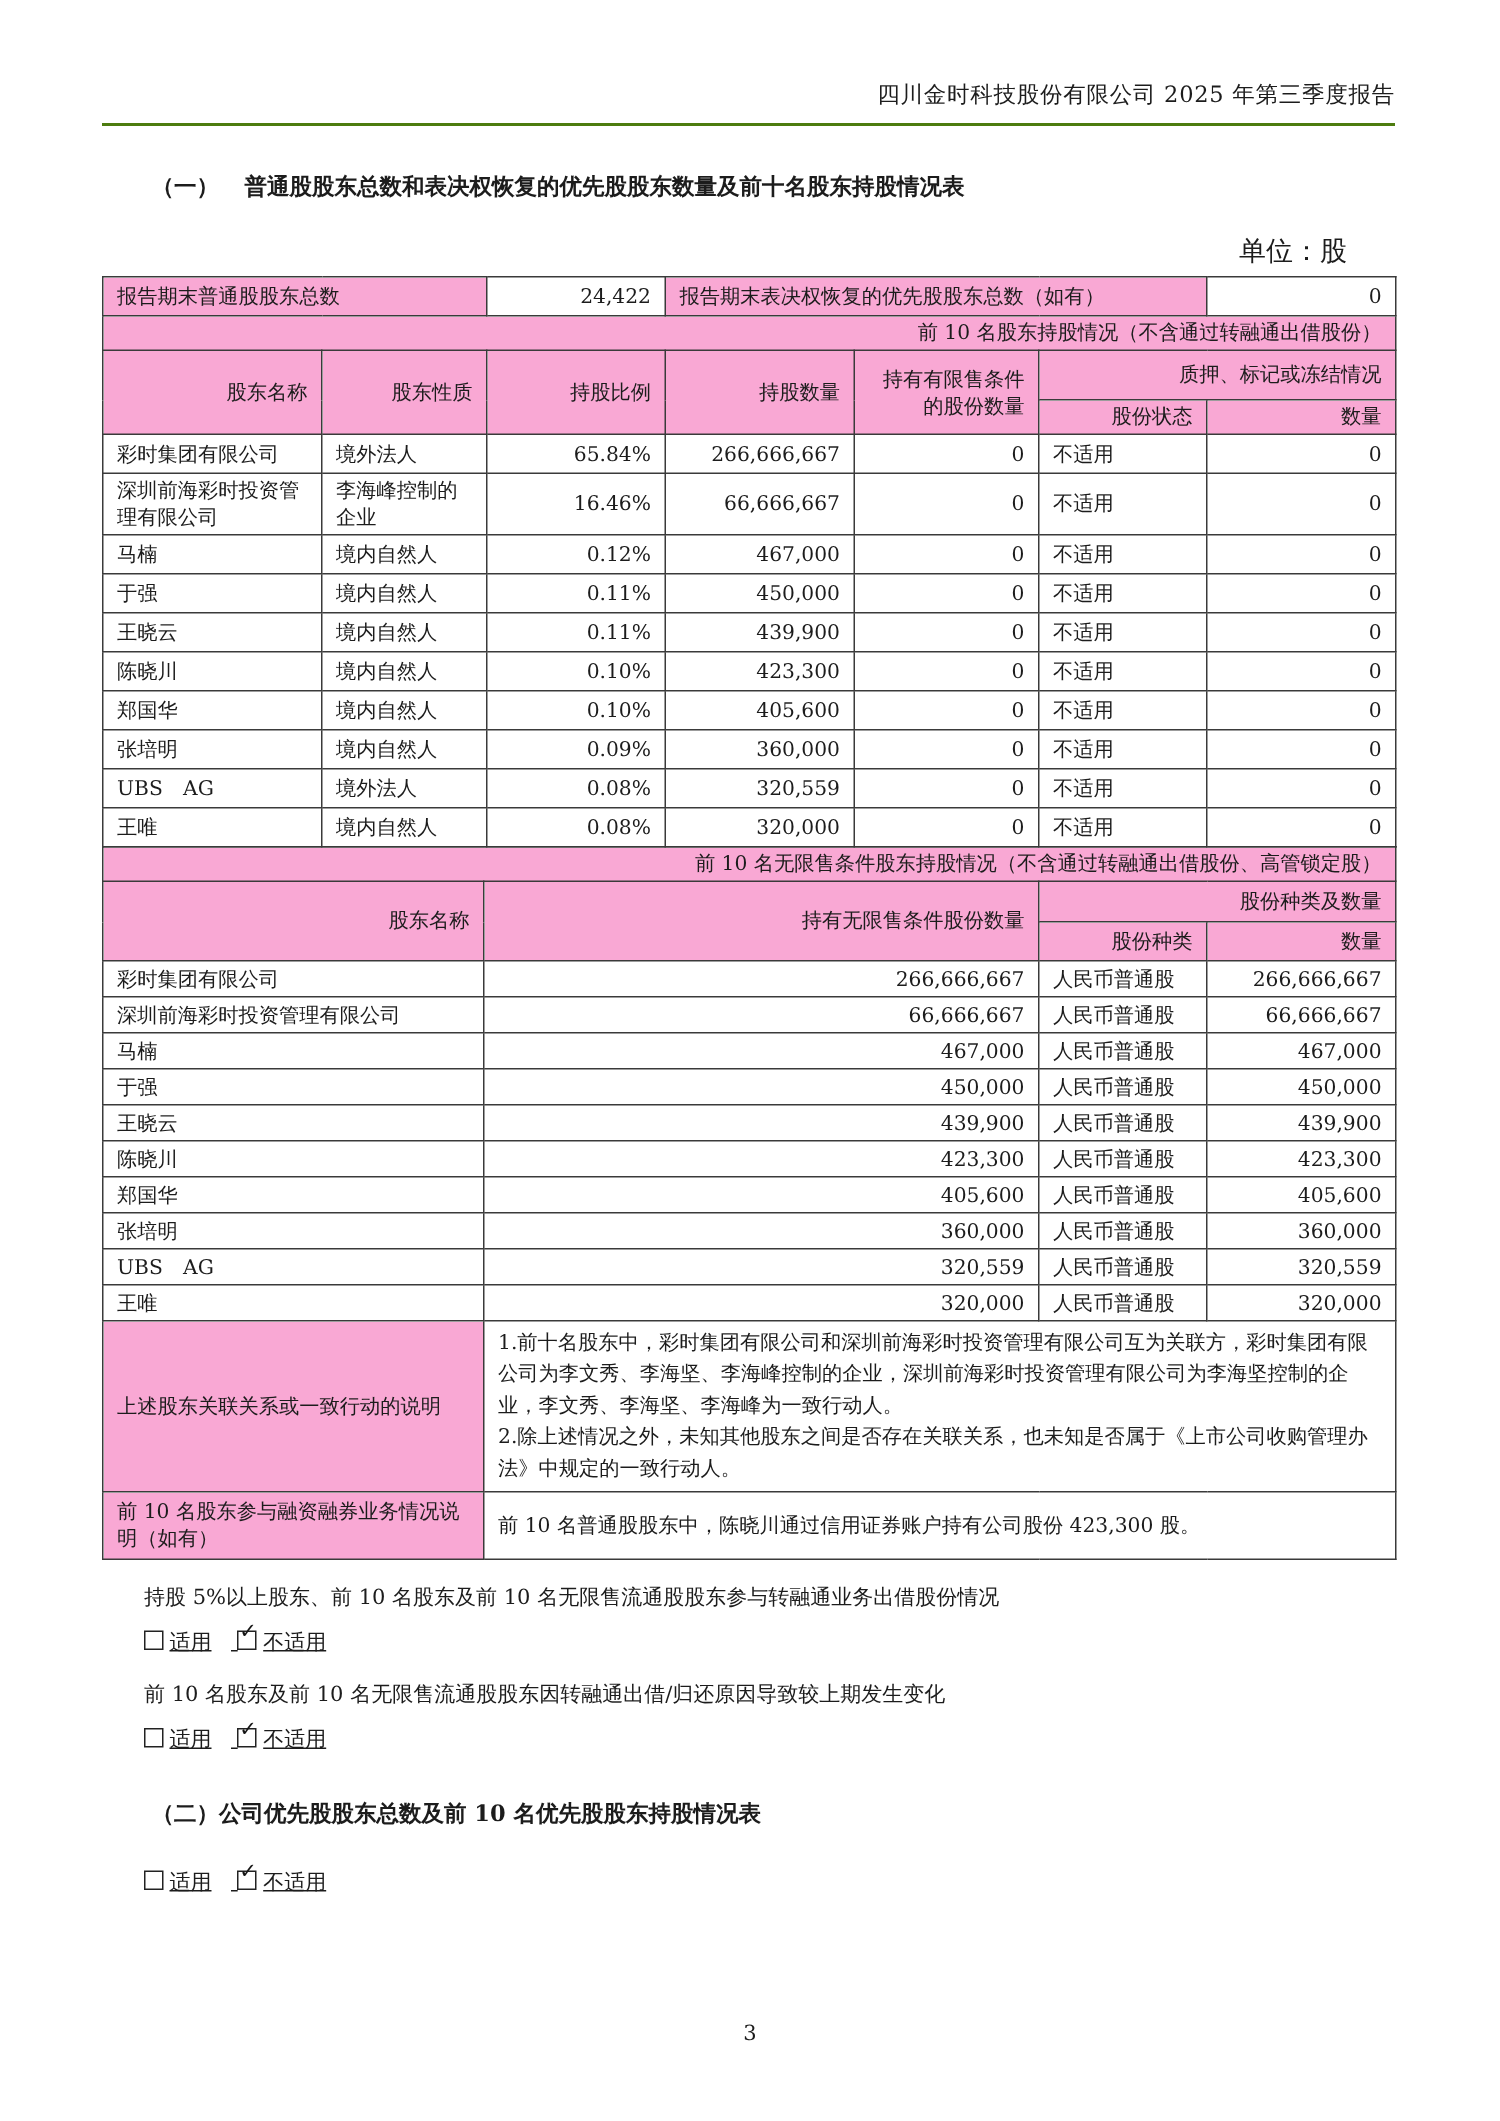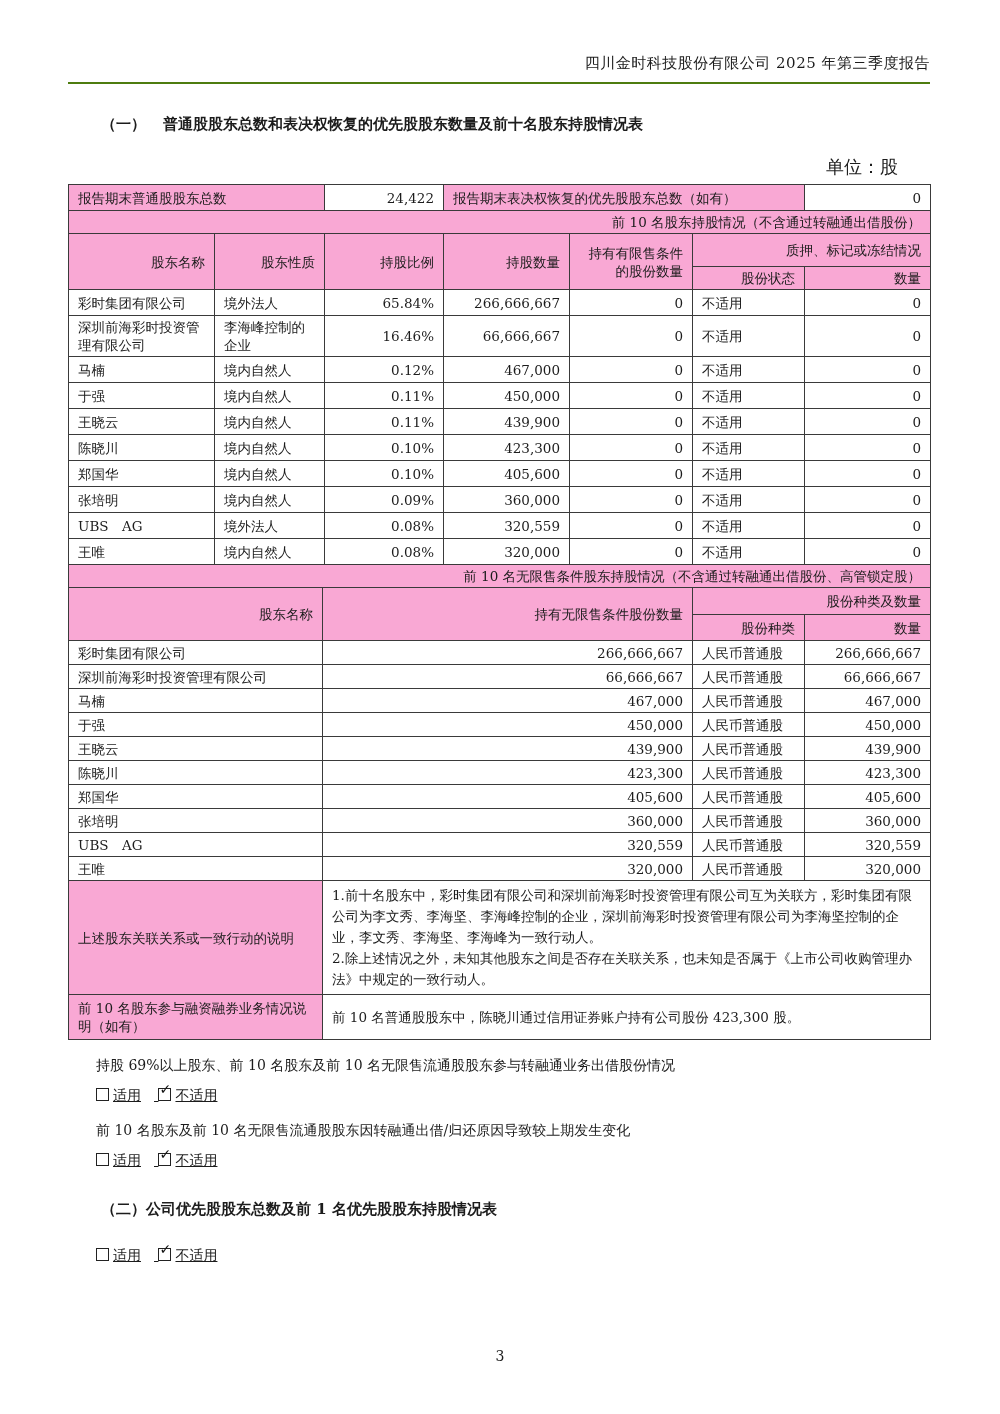--- a/index.html
+++ b/index.html
@@ -284,34 +284,34 @@
           </td>
         </tr>
         <tr class="r-note2">
           <td class="gray al">前 10 名股东参与融资融券业务情况说明（如有）</td>
           <td colspan="3" class="al">前 10 名普通股股东中，陈晓川通过信用证券账户持有公司股份 423,300 股。</td>
         </tr>
       </tbody>
     </table>
 
     <div class="after-block">
-      <div class="txt-line">持股 69%以上股东、前 10 名股东及前 10 名无限售流通股股东参与转融通业务出借股份情况</div>
+      <div class="txt-line">持股 5%以上股东、前 10 名股东及前 10 名无限售流通股股东参与转融通业务出借股份情况</div>
       <div class="cb-line">
         <span class="cb-item"><span class="cbx"></span><span>适用</span></span>
         <span class="cb-item"><span class="cbx"><span class="tick">✓</span></span><span>不适用</span></span>
       </div>
       <div class="txt-line">前 10 名股东及前 10 名无限售流通股股东因转融通出借/归还原因导致较上期发生变化</div>
       <div class="cb-line">
         <span class="cb-item"><span class="cbx"></span><span>适用</span></span>
         <span class="cb-item"><span class="cbx"><span class="tick">✓</span></span><span>不适用</span></span>
       </div>
     </div>
 
     <div class="h2b">
-      <span class="num">（二）</span><span>公司优先股股东总数及前 1 名优先股股东持股情况表</span>
+      <span class="num">（二）</span><span>公司优先股股东总数及前 10 名优先股股东持股情况表</span>
     </div>
 
     <div class="after-block">
       <div class="cb-line" style="margin-top:26px">
         <span class="cb-item"><span class="cbx"></span><span>适用</span></span>
         <span class="cb-item"><span class="cbx"><span class="tick">✓</span></span><span>不适用</span></span>
       </div>
     </div>
 
   </div>

